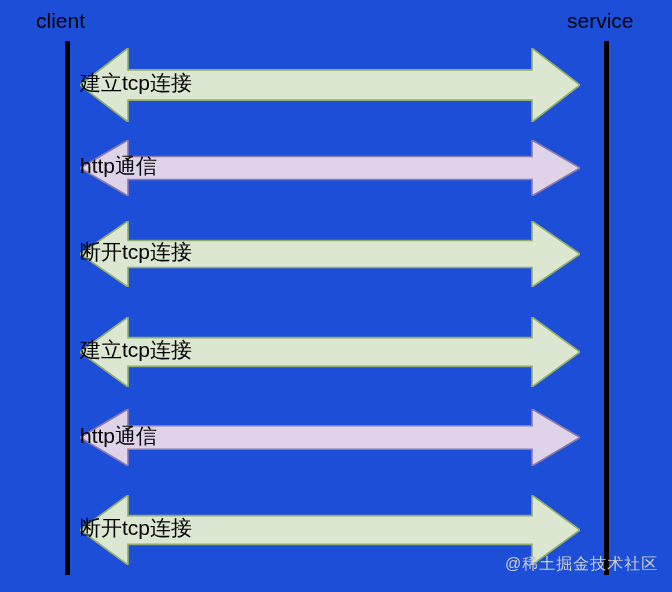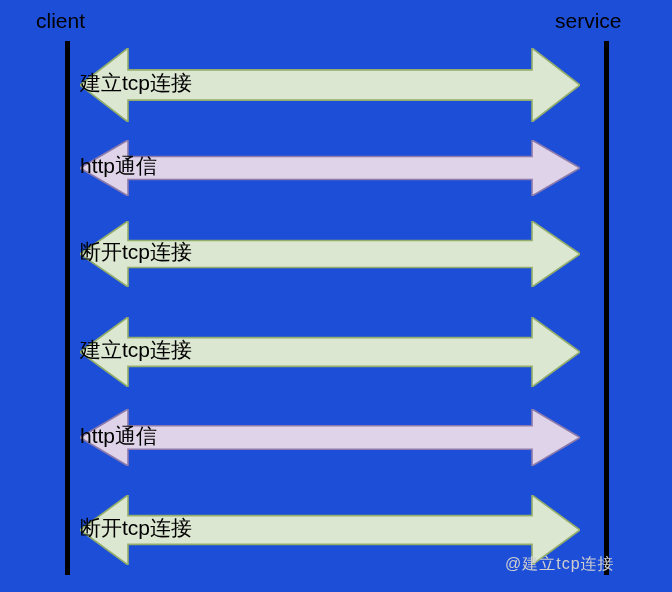--- a/index.html
+++ b/index.html
@@ -20,21 +20,21 @@
   .actor-label {
     position: absolute;
     top: 10px;
     font-size: 21px;
     color: #000000;
     line-height: 1;
     white-space: nowrap;
     font-family: "Liberation Sans", "DejaVu Sans", sans-serif;
   }
   .actor-label.client { left: 36px; }
-  .actor-label.service { left: 555px; }
+  .actor-label.service { left: 567px; }
 
   .lifeline {
     position: absolute;
     top: 41px;
     width: 5px;
     height: 534px;
     background: #000000;
   }
   .lifeline.client { left: 65px; }
   .lifeline.service { left: 604px; }
@@ -116,15 +116,15 @@
         <div class="arrow-label" style="top: 15.5px;">http通信</div>
       </div>
       <div class="arrow-row" style="top: 495px;">
         <svg class="arrow-svg" viewBox="0 0 500 70" width="500" height="70">
           <polygon points="0,35 48,0 48,20.65 452,20.65 452,0 500,35 452,70 452,49.35 48,49.35 48,70" fill="#dce7d2" stroke="#93ad6a" stroke-width="1.6" stroke-linejoin="miter"></polygon>
         </svg>
         <div class="arrow-label" style="top: 22px;">断开tcp连接</div>
       </div>
     </div>
 
-  <div class="watermark">@建立tcp连接</div>
+  <div class="watermark">@稀土掘金技术社区</div>
 
 </div>
 
 </body></html>

